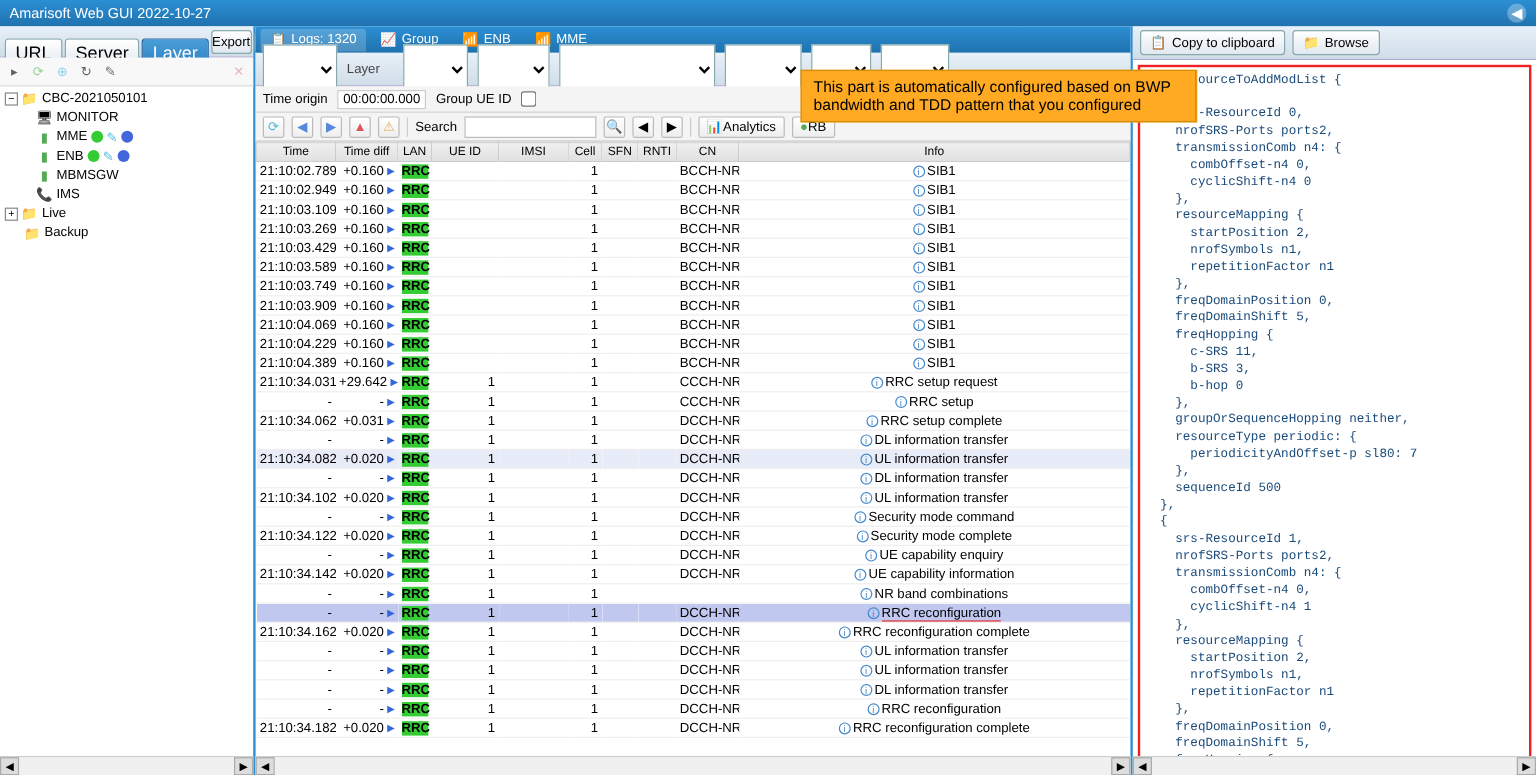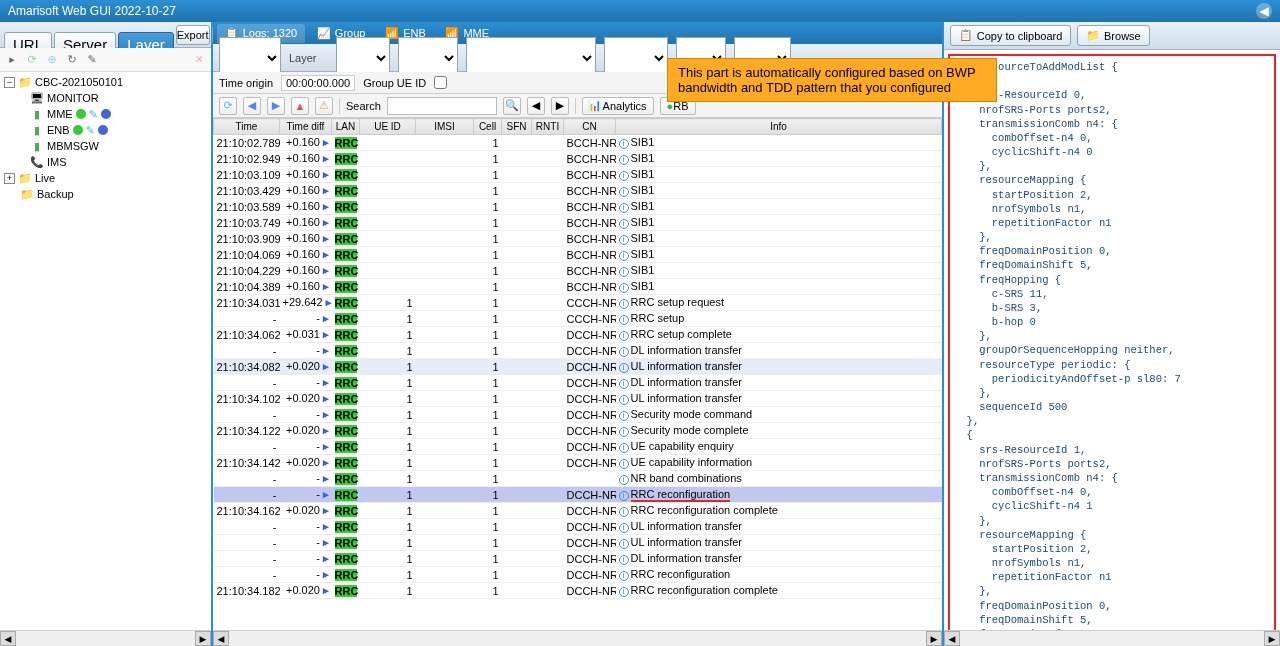--- a/index.html
+++ b/index.html
@@ -65,21 +65,21 @@
 
 .col-time { width: 66px; text-align: right; }
 .col-diff { width: 52px; text-align: right; }
 .col-lan { width: 28px; text-align: center; }
 .col-ueid { width: 56px; text-align: right; }
 .col-imsi { width: 58px; }
 .col-cell { width: 28px; text-align: right; }
 .col-sfn { width: 30px; }
 .col-rnti { width: 32px; }
 .col-cn { width: 52px; text-align: right; }
-.col-info { text-align: left; }
+.col-info { text-align: center; }
 
 .rrc-cell { background: #3c3; color: #000; font-weight: bold; text-align: center; display: inline-block; width: 100%; }
 .arrow-blue { color: #36d; font-weight: bold; }
 .info-icon { width: 10px; height: 10px; border: 1px solid #48c; border-radius: 50%; display: inline-flex; align-items: center; justify-content: center; color: #48c; font-size: 8px; margin-right: 2px; }
 .red-underline { border-bottom: 2px solid #e22; padding-bottom: 0; }
 
 
 .right-panel { width: 336px; display: flex; flex-direction: column; }
 .right-toolbar { background: linear-gradient(#e8f0f8, #d0dde8); height: 28px; display: flex; align-items: center; padding: 2px 6px; gap: 6px; border-bottom: 1px solid #aac; }
 .right-btn { background: linear-gradient(#fff,#e0e8f0); border: 1px solid #8aa; padding: 3px 8px; border-radius: 3px; cursor: pointer; display: flex; align-items: center; gap: 4px; font-size: 11px; }
@@ -269,20 +269,32 @@
               <td class="col-lan"><span class="rrc-cell">RRC</span></td>
               <td class="col-ueid"></td>
               <td class="col-imsi"></td>
               <td class="col-cell">1</td>
               <td class="col-sfn"></td>
               <td class="col-rnti"></td>
               <td class="col-cn">BCCH-NR</td>
               <td class="col-info"><span class="info-icon">i</span>SIB1</td>
             </tr>
             <tr>
+              <td class="col-time">21:10:03.269</td>
+              <td class="col-diff">+0.160 <span class="arrow-blue">▸</span></td>
+              <td class="col-lan"><span class="rrc-cell">RRC</span></td>
+              <td class="col-ueid"></td>
+              <td class="col-imsi"></td>
+              <td class="col-cell">1</td>
+              <td class="col-sfn"></td>
+              <td class="col-rnti"></td>
+              <td class="col-cn">BCCH-NR</td>
+              <td class="col-info"><span class="info-icon">i</span>SIB1</td>
+            </tr>
+            <tr>
               <td class="col-time">21:10:03.429</td>
               <td class="col-diff">+0.160 <span class="arrow-blue">▸</span></td>
               <td class="col-lan"><span class="rrc-cell">RRC</span></td>
               <td class="col-ueid"></td>
               <td class="col-imsi"></td>
               <td class="col-cell">1</td>
               <td class="col-sfn"></td>
               <td class="col-rnti"></td>
               <td class="col-cn">BCCH-NR</td>
               <td class="col-info"><span class="info-icon">i</span>SIB1</td>

